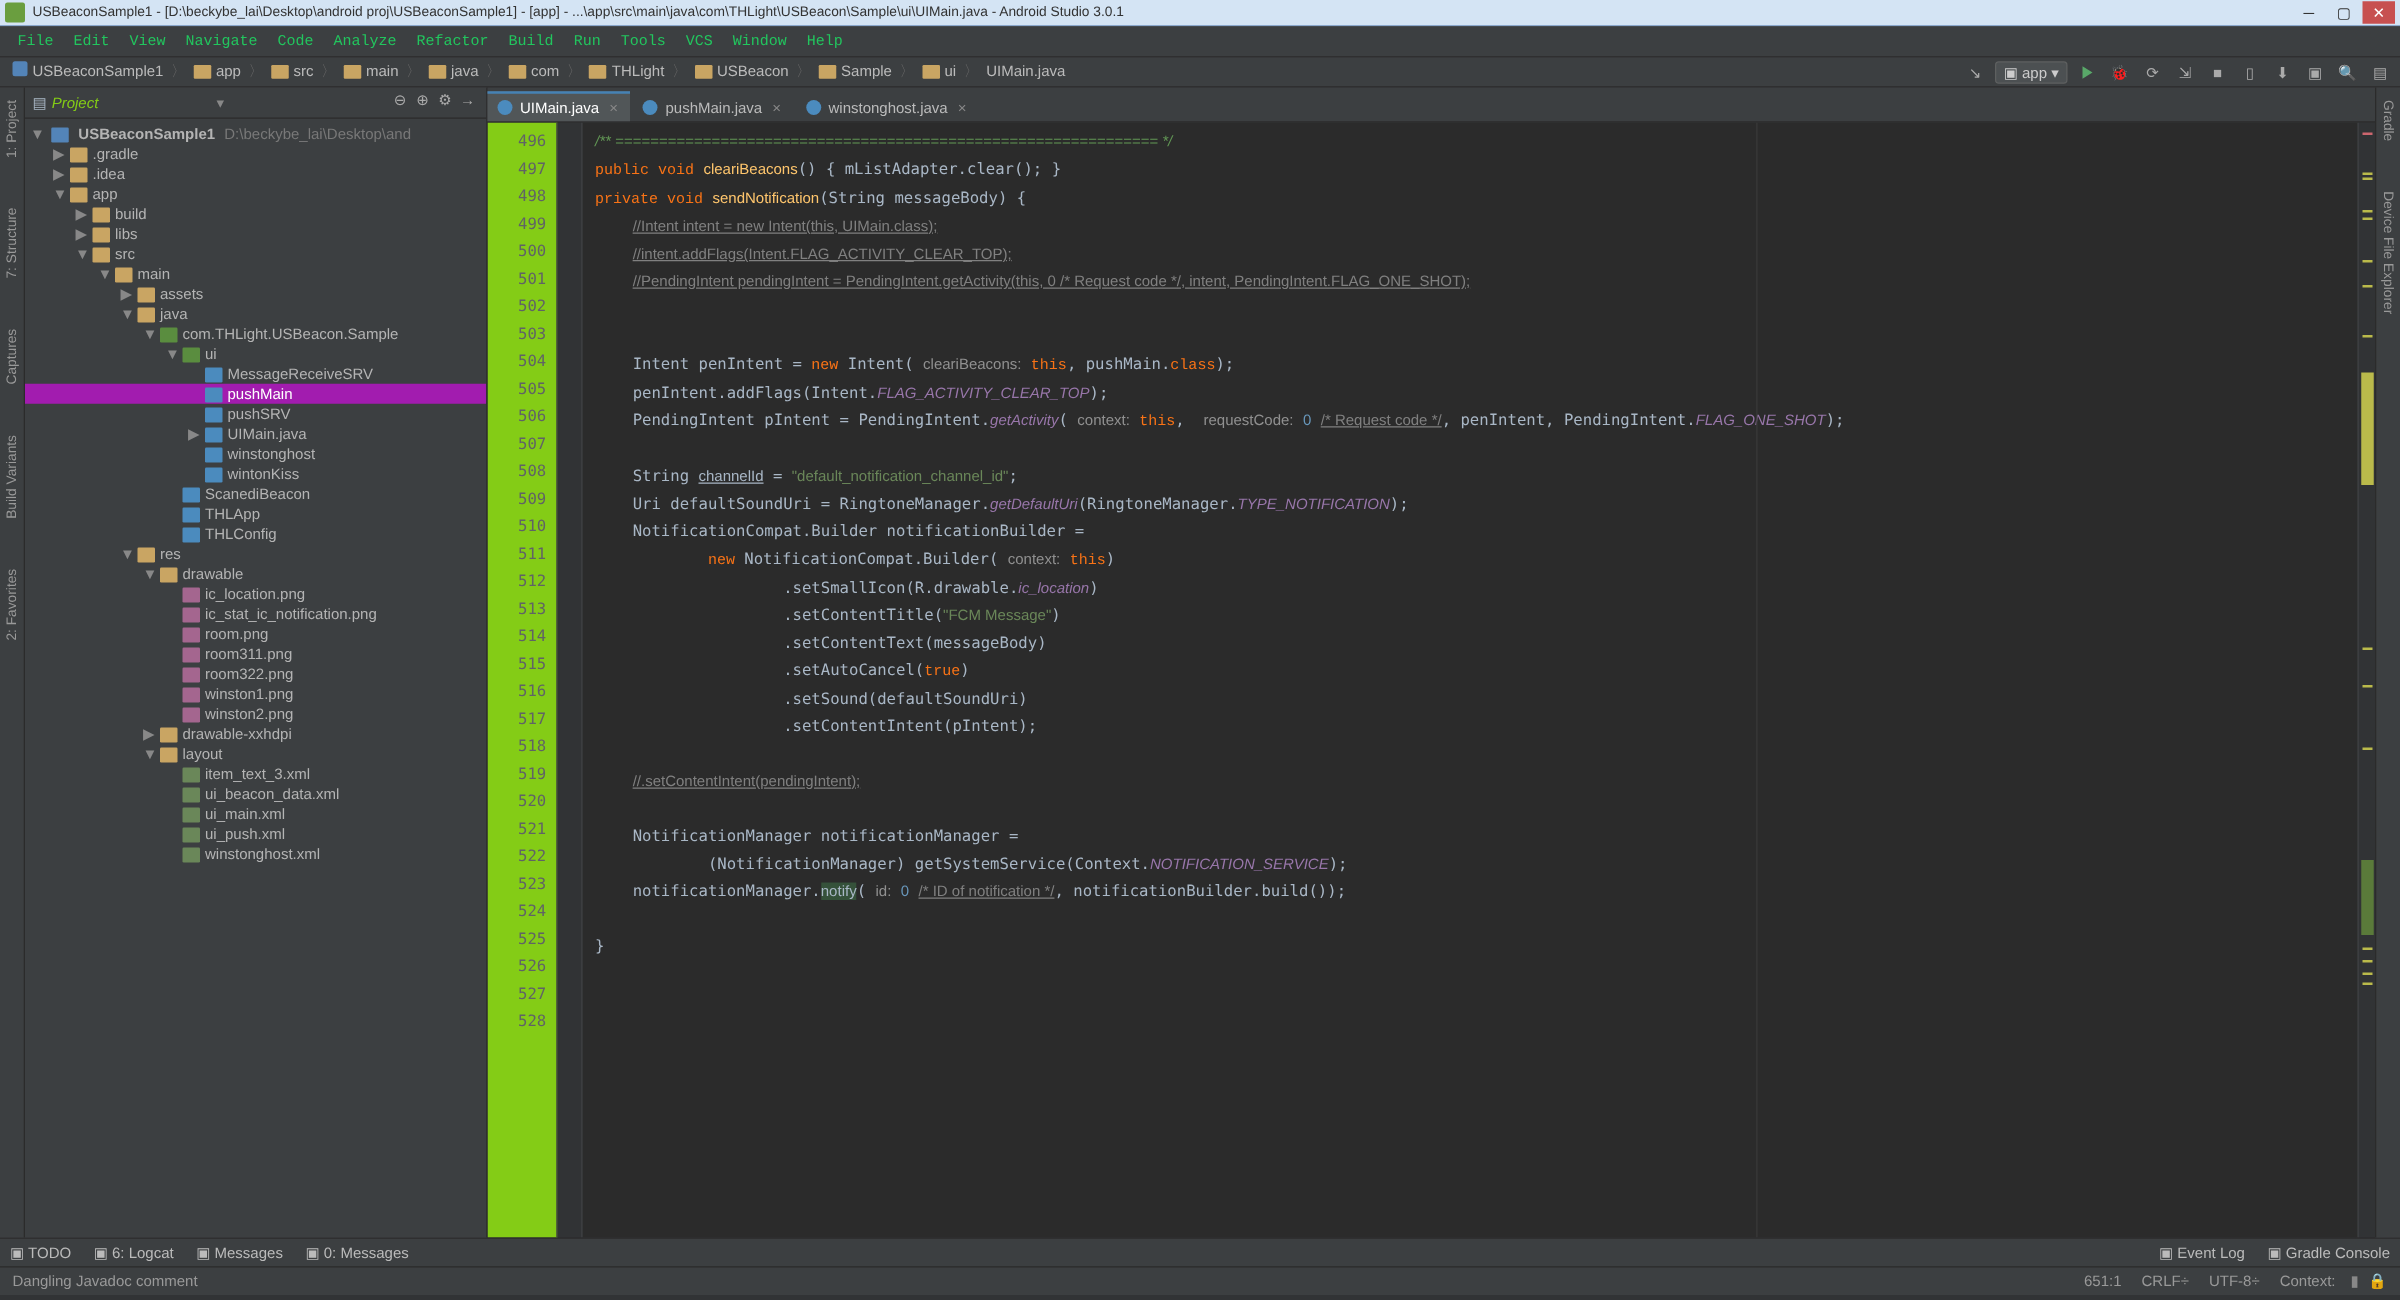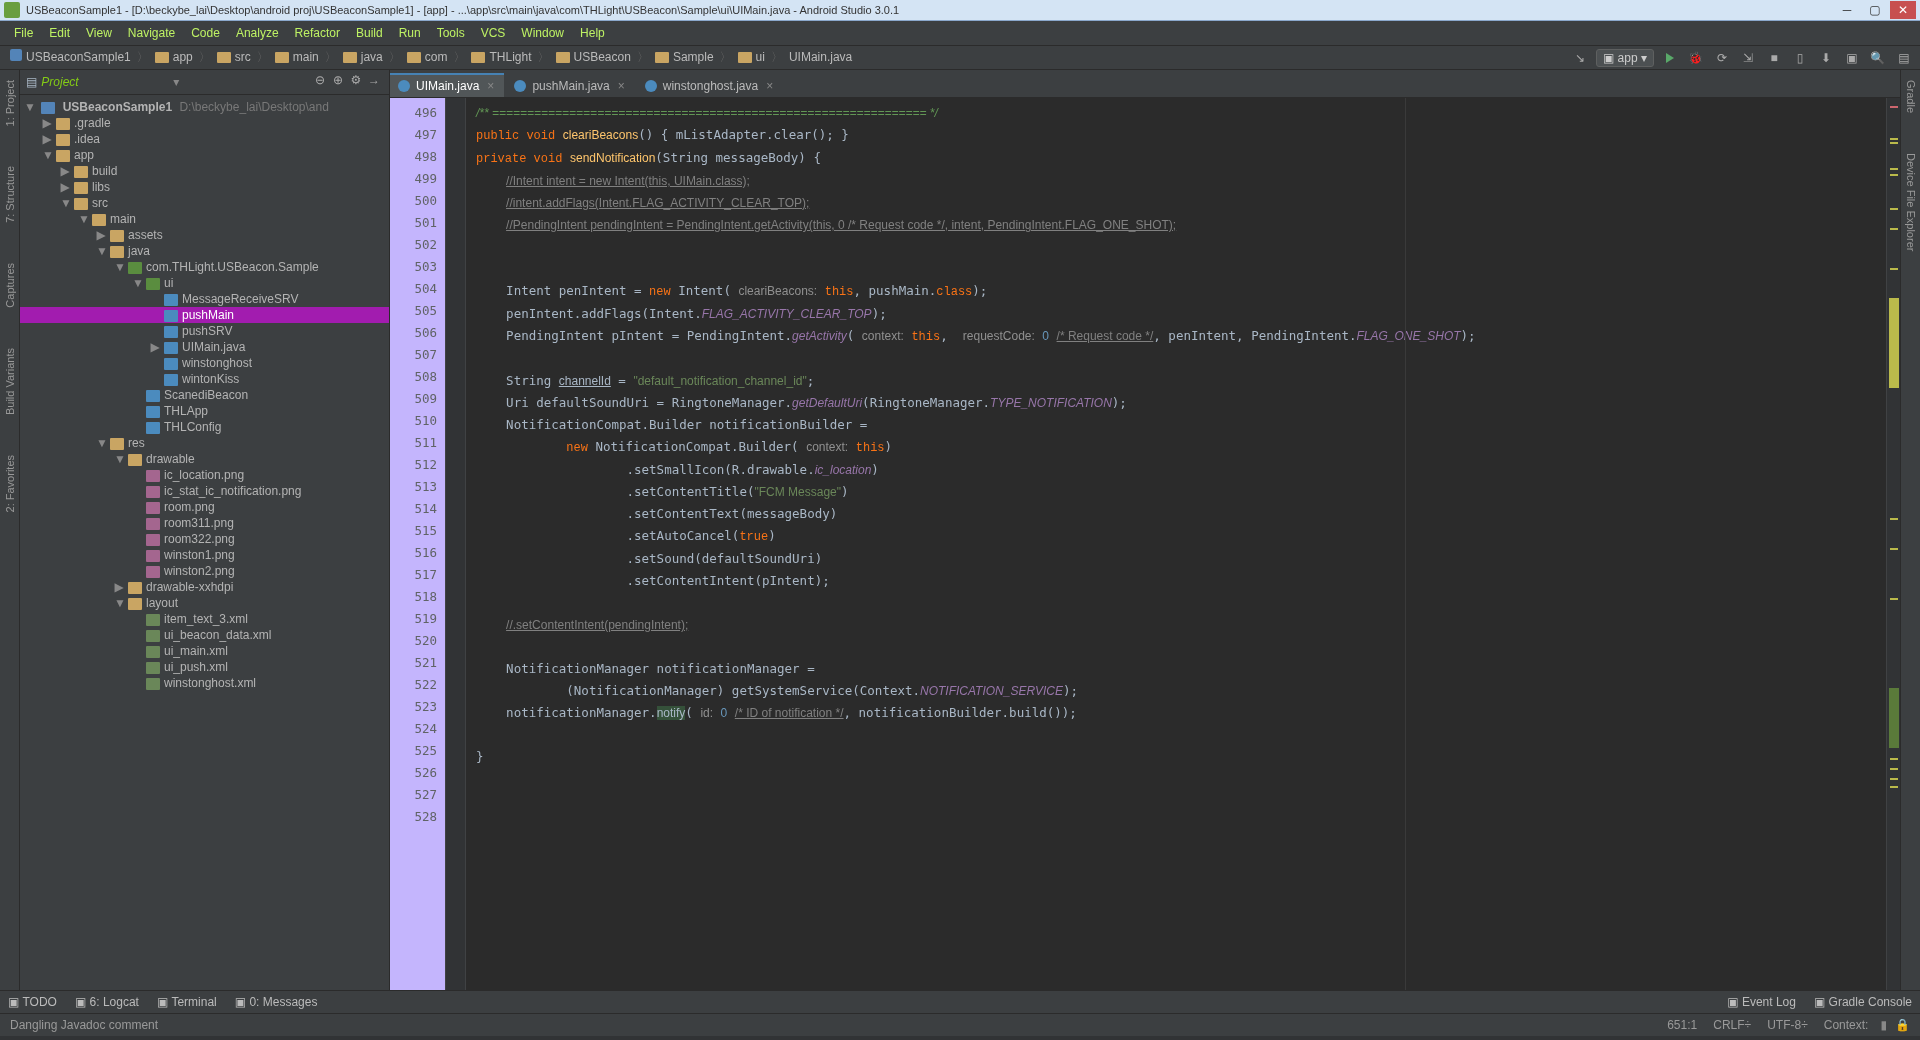--- a/index.html
+++ b/index.html
@@ -2,21 +2,21 @@
 <html><head>
 <meta charset="utf-8">
 <style>
 * { margin:0; padding:0; box-sizing:border-box; font-family:"Segoe UI",Arial,sans-serif; font-size:12px; }
 body { background:#313335; color:#a9b7c6; width:1920px; height:1040px; overflow:hidden; }
 .titlebar { height:21px; background:#d4e4f4; display:flex; align-items:center; padding:0 4px; color:#333; border-bottom:1px solid #8ba8cc; }
 .titlebar .logo { width:16px; height:16px; background:#6a9e3f; margin-right:6px; border-radius:2px; }
 .titlebar .title { flex:1; font-size:11px; }
 .titlebar .wbtn { width:26px; height:18px; margin-left:2px; display:flex; align-items:center; justify-content:center; }
 .menubar { height:25px; background:#3c3f41; display:flex; align-items:center; padding:0 6px; border-bottom:1px solid #2b2b2b; }
-.menubar span { padding:2px 8px; color:#bef264; cursor:pointer; }
+.menubar span { padding:2px 8px; color:#22c55e; cursor:pointer;font-family:Liberation Mono, monospace; }
 .breadcrumbs { height:24px; background:#3c3f41; display:flex; align-items:center; padding:0 6px; border-bottom:1px solid #2b2b2b; }
 .breadcrumbs .crumb { padding:0 4px; color:#bbb; }
 .breadcrumbs .sep { color:#666; padding:0 2px; }
 .breadcrumbs .folder-icon { display:inline-block; width:14px; height:11px; background:#c9a563; margin-right:4px; vertical-align:middle; border-radius:1px; }
 .breadcrumbs .mod-icon { display:inline-block; width:12px; height:12px; background:#5384b8; margin-right:4px; border-radius:2px; }
 .toolbar-right { margin-left:auto; display:flex; align-items:center; gap:6px; }
 .toolbar-right .tbtn { width:20px; height:20px; display:flex; align-items:center; justify-content:center; color:#aaa; }
 .run-cfg { background:#4c5052; border:1px solid #5e6060; padding:1px 6px; border-radius:3px; color:#ccc; }
 .triangle-g { width:0; height:0; border-left:8px solid #59a869; border-top:5px solid transparent; border-bottom:5px solid transparent; }
 .main { display:flex; height:calc(100% - 25px - 25px - 24px - 23px - 23px); }
@@ -40,21 +40,21 @@
 .icon-img { background:#a4668f; }
 .icon-xml { background:#6a8759; }
 .project-path { color:#787878; margin-left:4px; }
 .editor-area { flex:1; display:flex; flex-direction:column; background:#2b2b2b; }
 .tabs { height:28px; display:flex; align-items:flex-end; background:#3c3f41; border-bottom:1px solid #2b2b2b; }
 .tab { padding:4px 8px; margin-right:2px; color:#bbb; display:flex; align-items:center; gap:6px; cursor:pointer; border-top:1px solid transparent; }
 .tab.active { background:#515658; color:#fff; border-top:2px solid #4682b4; }
 .tab .cicon { width:12px; height:12px; background:#4b8bbe; border-radius:50%; }
 .tab .close { color:#888; padding:0 2px; }
 .code-wrap { flex:1; display:flex; overflow:hidden; position:relative; }
-.gutter { width:56px; background:#c4b5fd; text-align:right; padding:4px 8px 4px 4px; color:#606366; font-family:Consolas,monospace; font-size:12.5px; line-height:22px; border-right:1px solid #404244; }
+.gutter { width:56px; background:#84cc16; text-align:right; padding:4px 8px 4px 4px; color:#606366; font-family:Consolas,monospace; font-size:12.5px; line-height:22px; border-right:1px solid #404244; }
 .fold-gutter { width:20px; background:#313335; border-right:1px solid #404244; }
 .code { flex:1; padding:4px 10px; font-family:Consolas,monospace; font-size:12.5px; line-height:22px; white-space:pre; overflow:auto; }
 .c-kw { color:#f97316;font-family:Liberation Mono, monospace; }
 .c-str { color:#6a8759; }
 .c-com { color:#808080;text-decoration:underline; }
 .c-doc { color:#629755; font-style:italic; }
 .c-fn { color:#ffc66d; }
 .c-ital { font-style:italic; color:#9876aa; }
 .c-param { color:#909090; }
 .c-const { color:#9876aa; font-style:italic; }
@@ -290,21 +290,21 @@
     </div>
   </div>
 
   <div class="right-sidebar" id="rightstrip">
       <div>Gradle</div>
       <div>Device File Explorer</div>
     </div>
 </div>
 
 <div class="bottombar">
-  <span id="bottom-left"><span class="bitem" style="margin-right:18px">▣ TODO</span><span class="bitem" style="margin-right:18px">▣ 6: Logcat</span><span class="bitem" style="margin-right:18px">▣ Terminal</span><span class="bitem" style="margin-right:18px">▣ 0: Messages</span></span>
+  <span id="bottom-left"><span class="bitem" style="margin-right:18px">▣ TODO</span><span class="bitem" style="margin-right:18px">▣ 6: Logcat</span><span class="bitem" style="margin-right:18px">▣ Messages</span><span class="bitem" style="margin-right:18px">▣ 0: Messages</span></span>
   <span style="flex:1"></span>
   <span id="bottom-right"><span class="bitem" style="margin-left:18px">▣ Event Log</span><span class="bitem" style="margin-left:18px">▣ Gradle Console</span></span>
 </div>
 
 <div class="statusbar">
   <span>Dangling Javadoc comment</span>
   <div class="sright" id="status-right">
       <span>651:1</span>
       <span>CRLF÷</span>
       <span>UTF-8÷</span>

